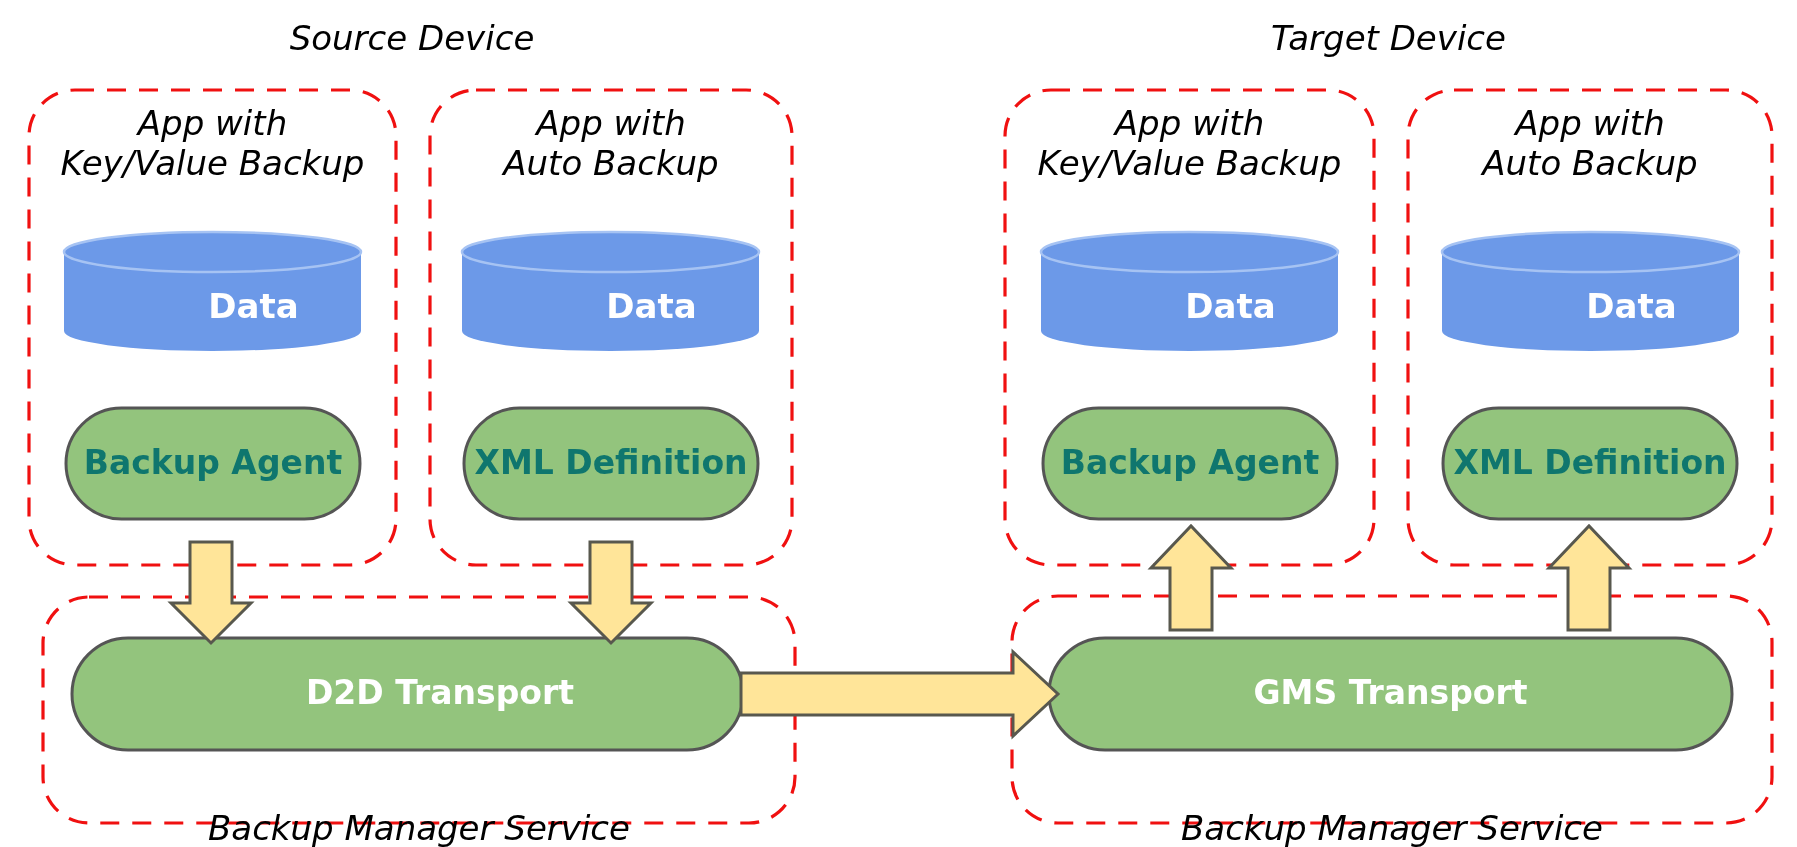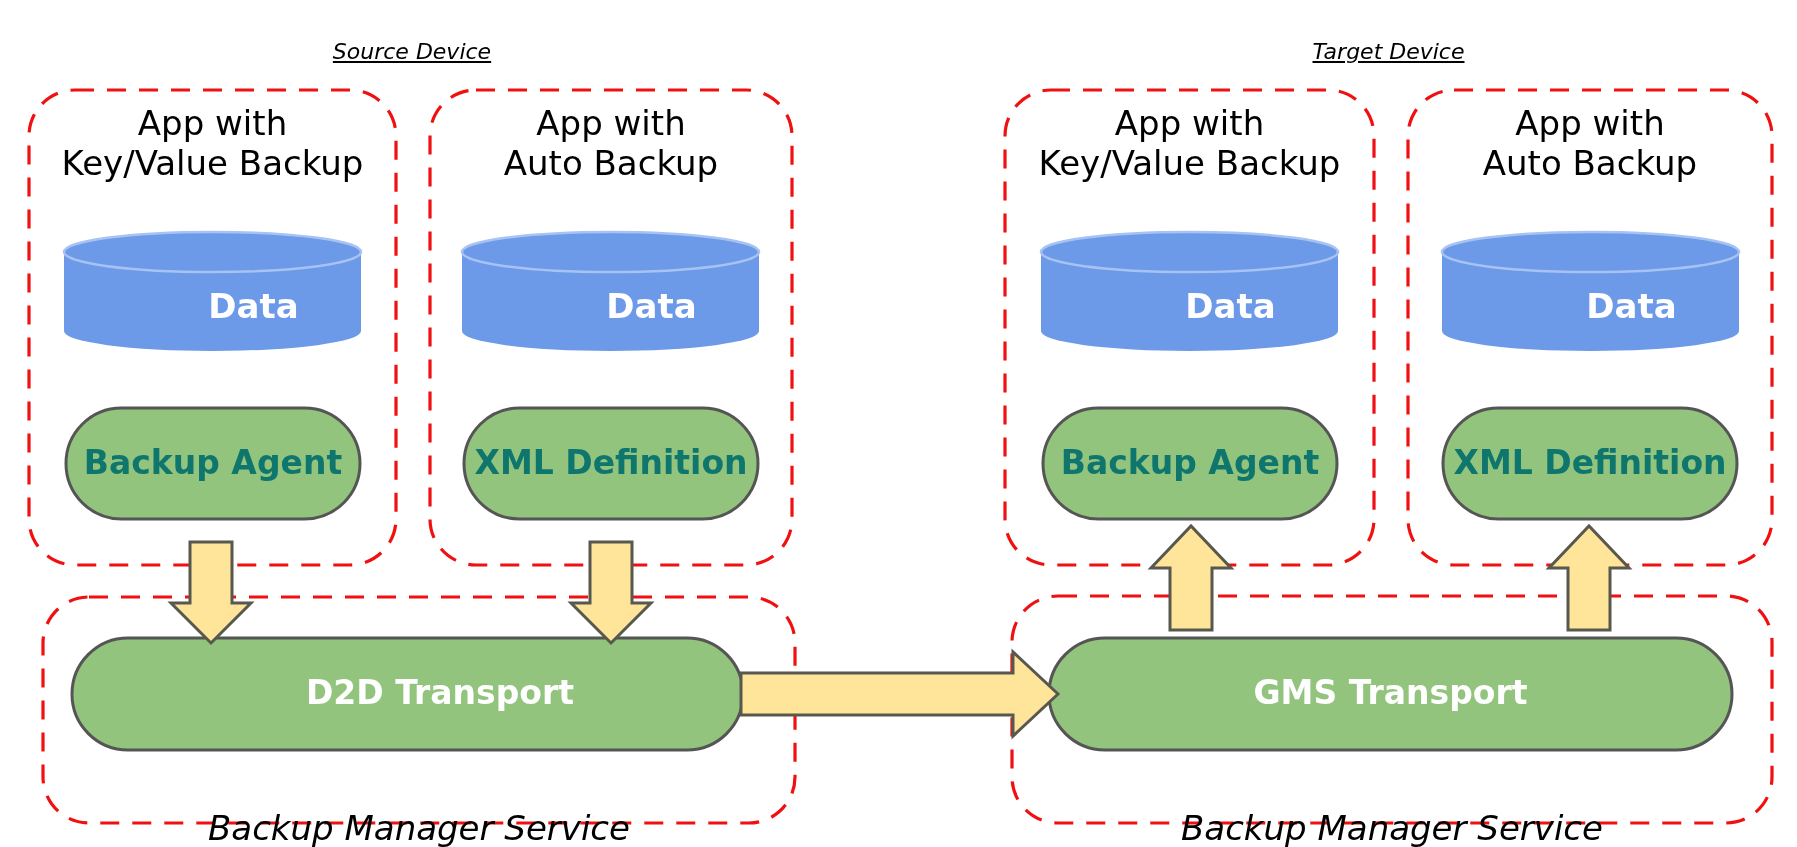--- a/index.html
+++ b/index.html
@@ -17,26 +17,26 @@
     width: 1797px; height: 847px;
   }
   .txt {
     position: absolute;
     text-align: center;
     color: #000000;
     white-space: nowrap;
   }
   .device-title {
     font-style: italic;
-    font-size: 22px;
+    font-size: 34px;
     line-height: 40px;
-    top: 32px;
-    text-decoration: underline;
+    top: 18px;
   }
   .app-title {
+    font-style: italic;
     font-size: 34px;
     line-height: 40px;
     top: 103px;
     white-space: normal;
   }
   .data-label {
     font-weight: bold;
     font-size: 34px;
     line-height: 40px;
     color: #ffffff;

